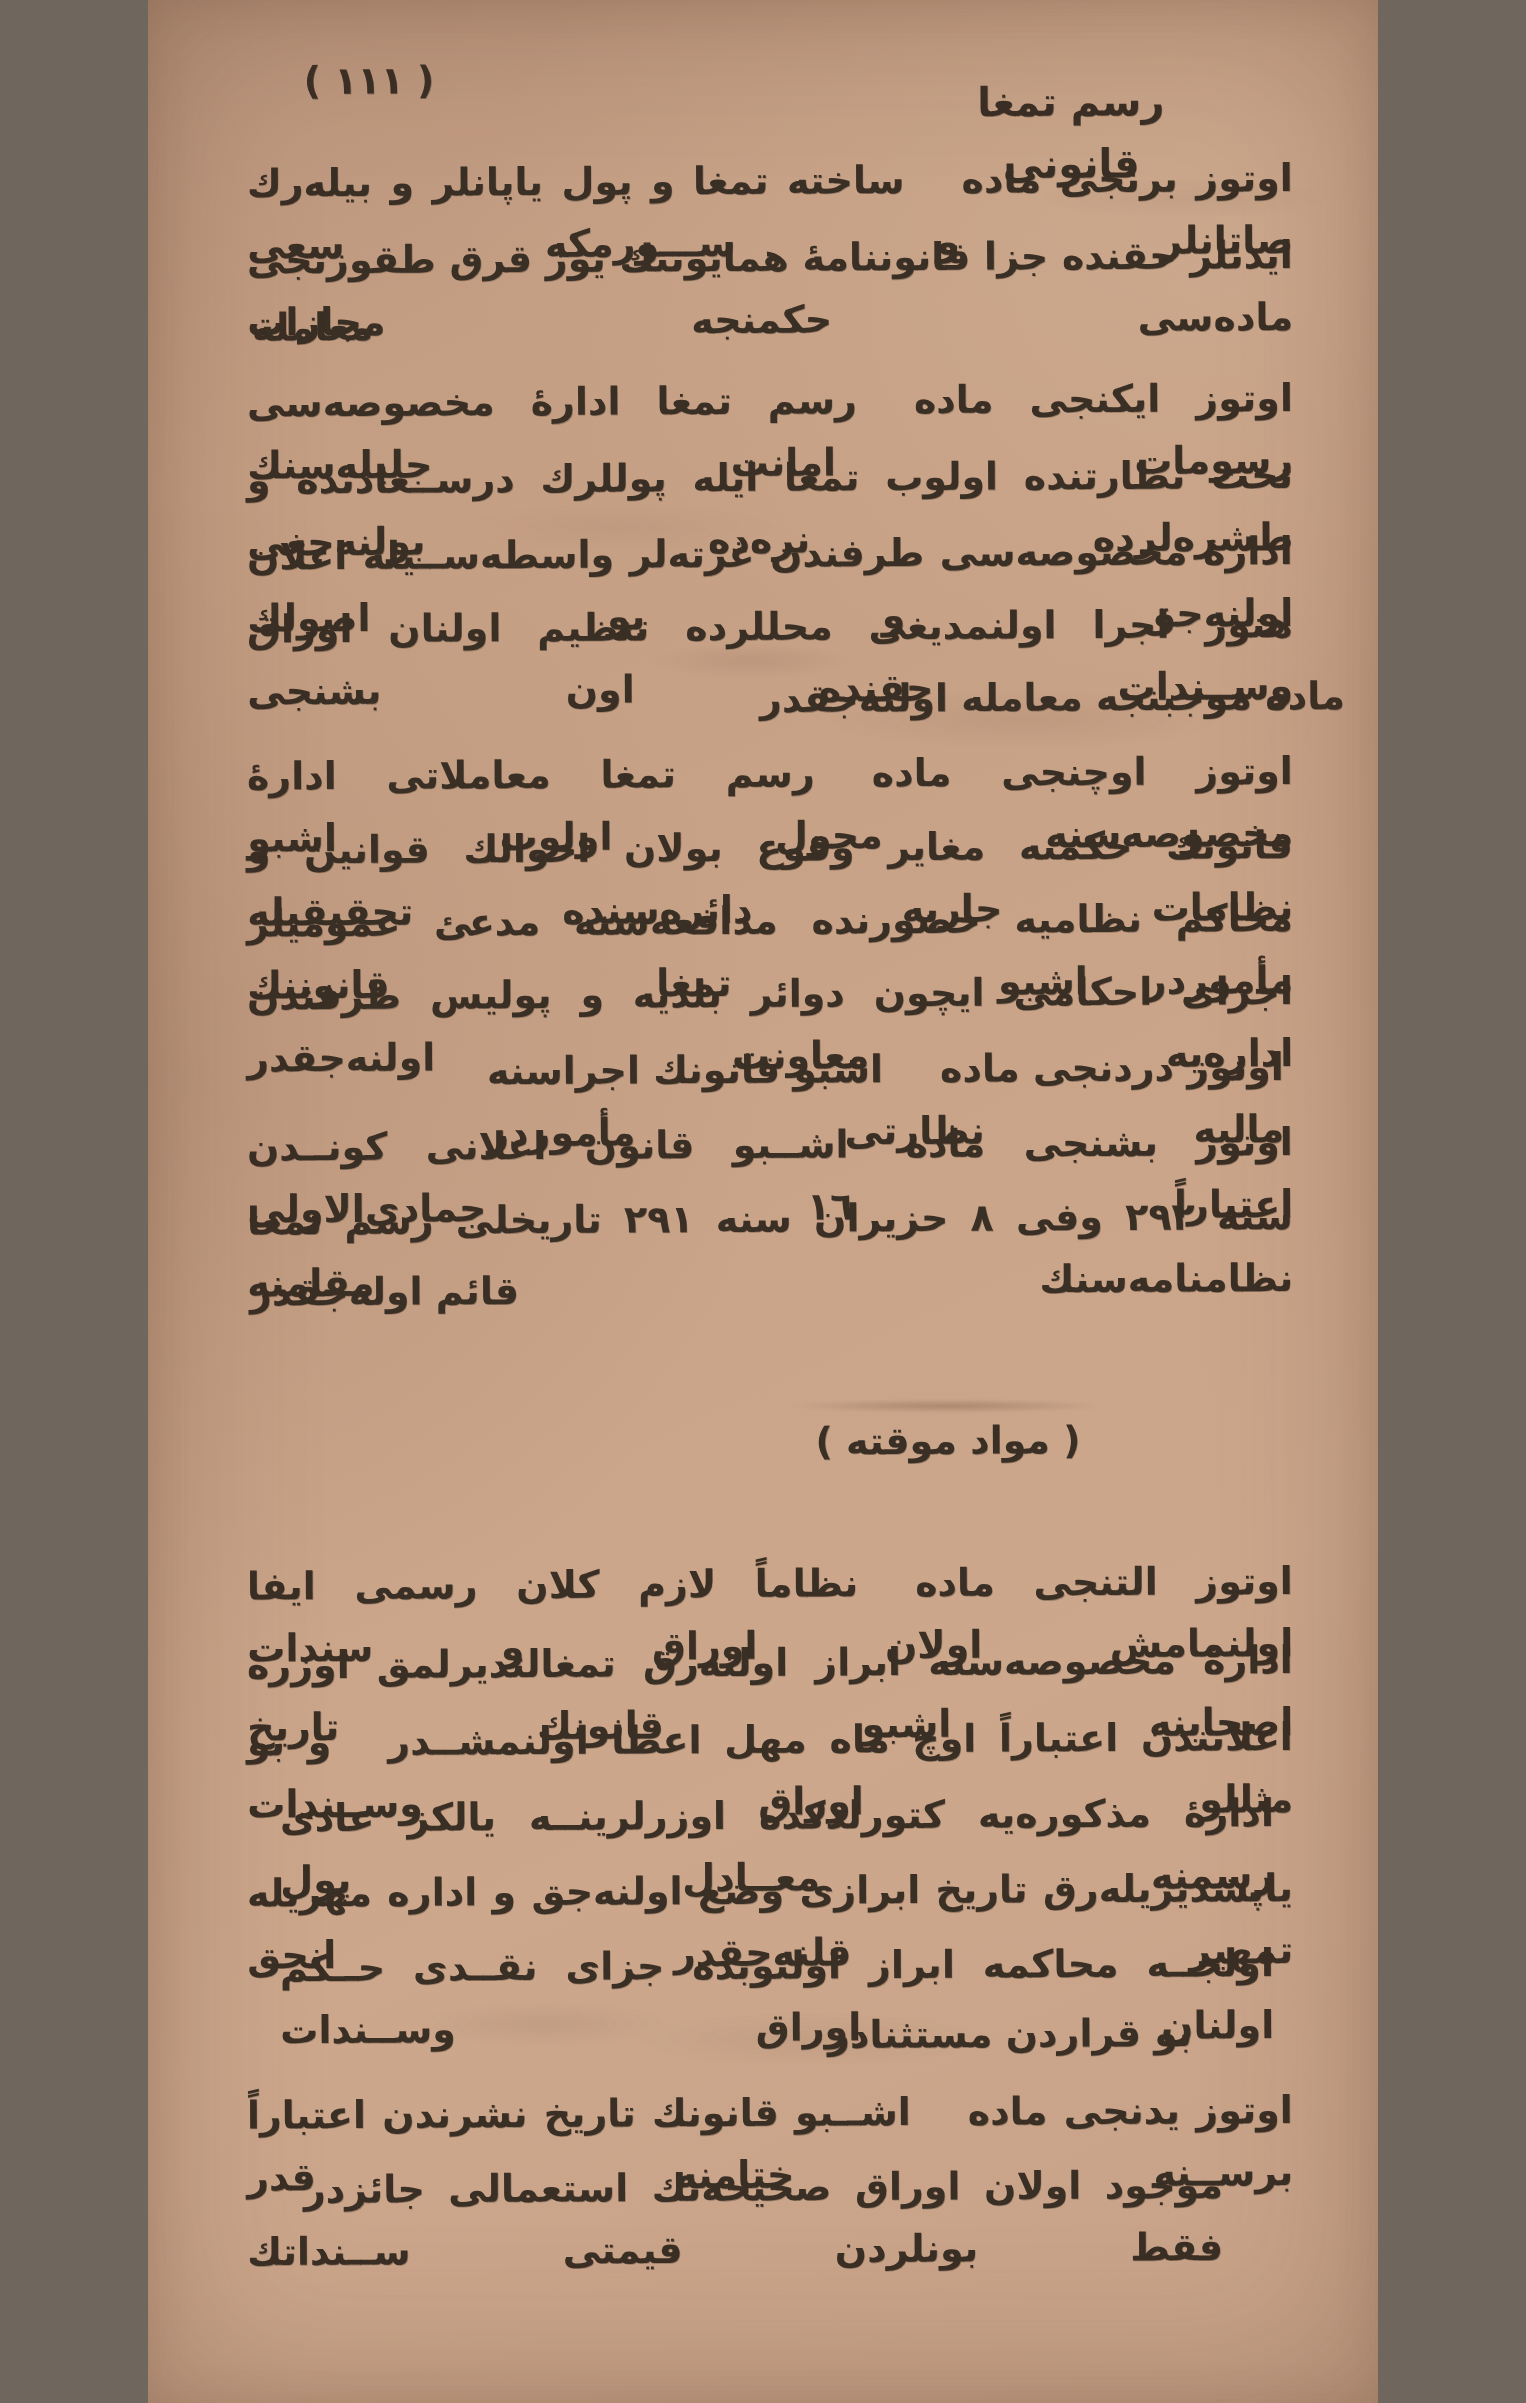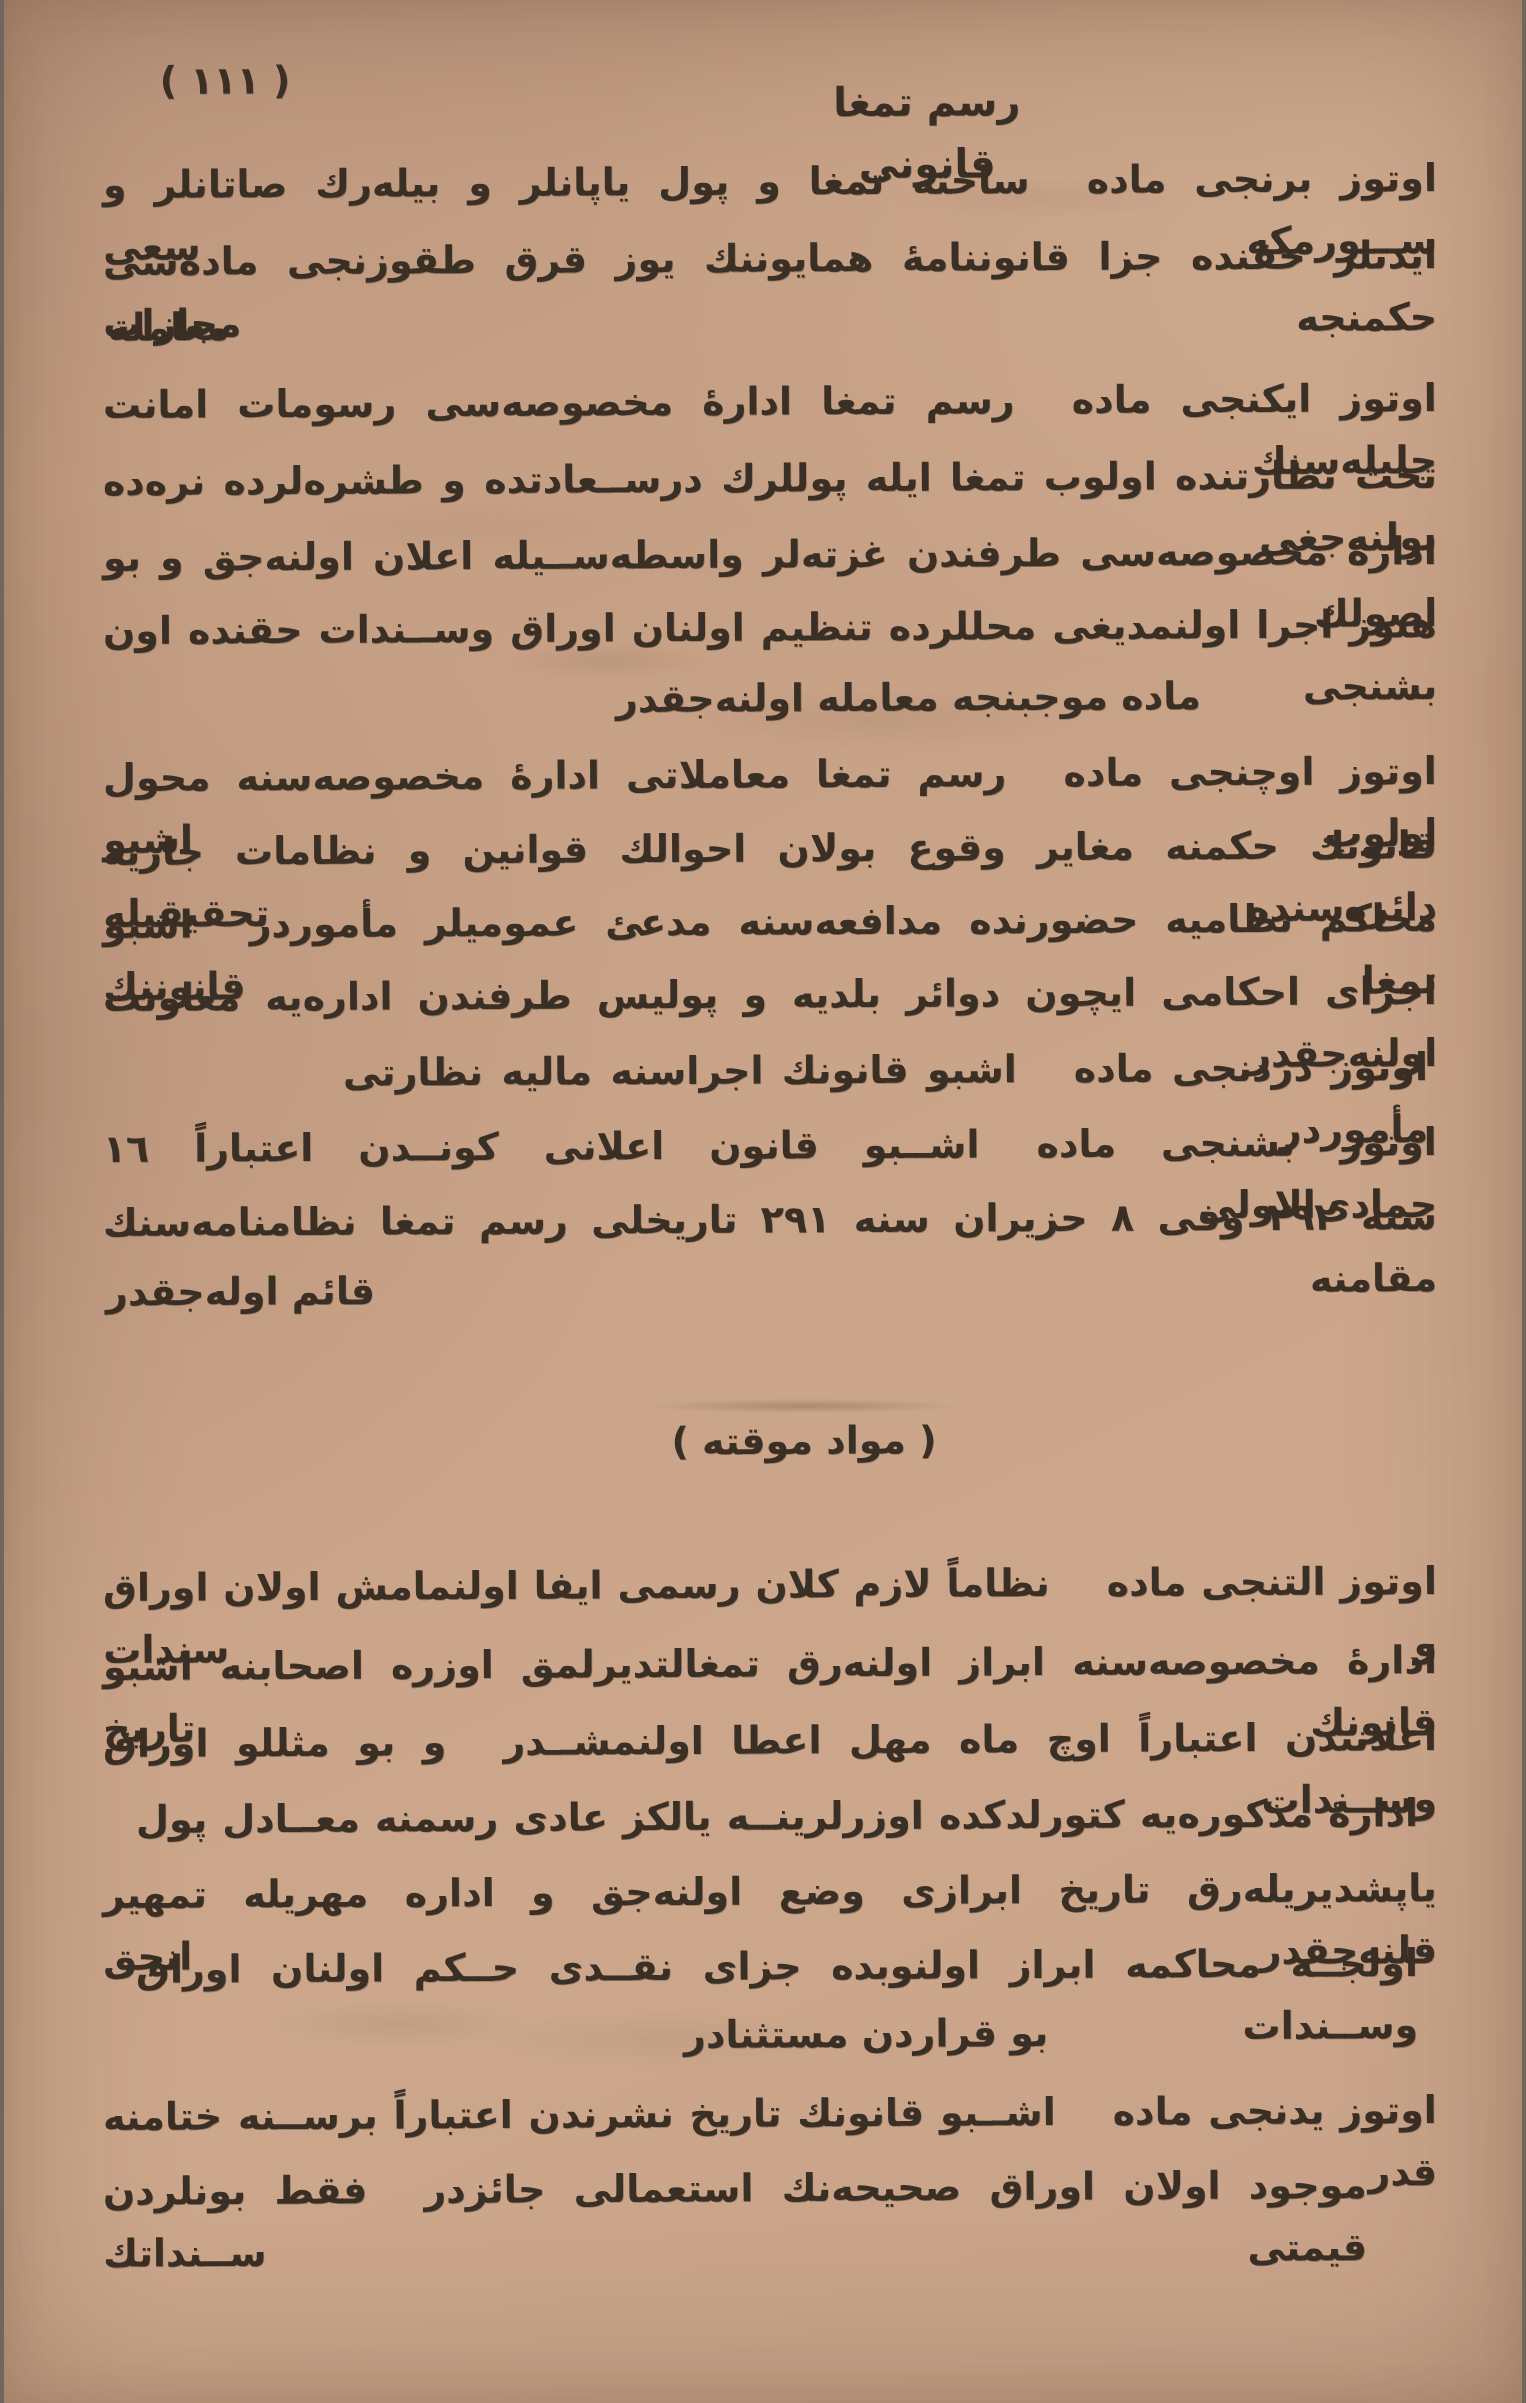--- a/index.html
+++ b/index.html
@@ -1,18 +1,18 @@
 <!DOCTYPE html>
 <html lang="ota" dir="rtl" style="font-size:15px"><head>
 <meta charset="utf-8">
 <style>
   html,body{margin:0;padding:0;background:#6f665e;}
   .page{
     position:relative;
-    width:1518px;height:2403px;
+    width:1230px;height:2403px;
     margin:0 auto;
     overflow:hidden;
     background:
       radial-gradient(1130px 659px at 88% 10%, rgba(255,238,214,0.10), transparent 70%),
       radial-gradient(847px 847px at 3% 45%, rgba(92,62,42,0.10), transparent 70%),
       linear-gradient(155deg,#b9947b 0%,#c49e83 16%,#c9a388 42%,#ccA78c 70%,#c7a288 100%);
     font-family:"DejaVu Sans",sans-serif;
   }
   .page::after{
     content:"";position:absolute;inset:0;pointer-events:none;

